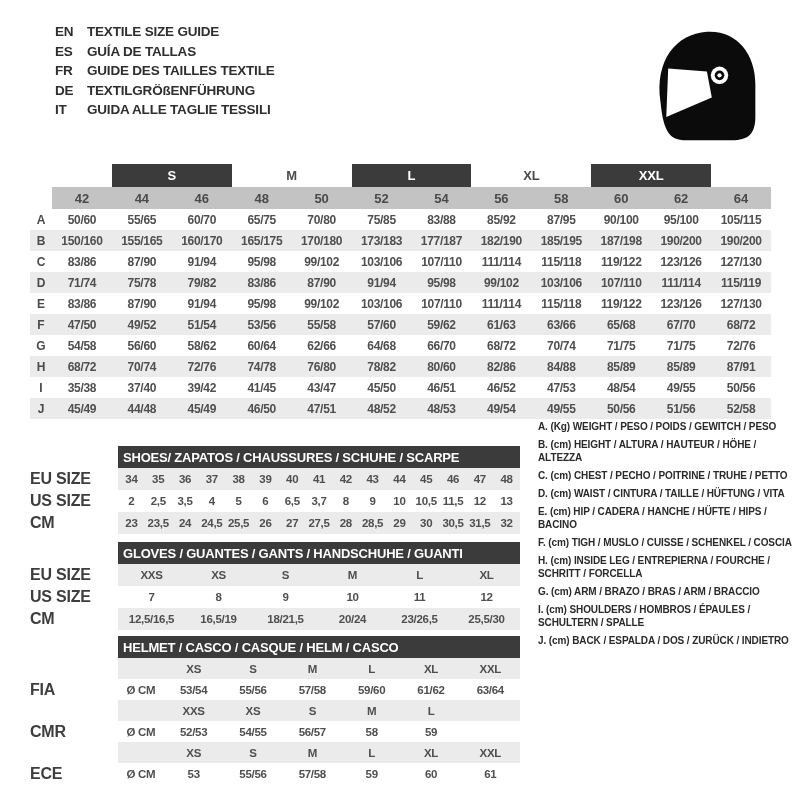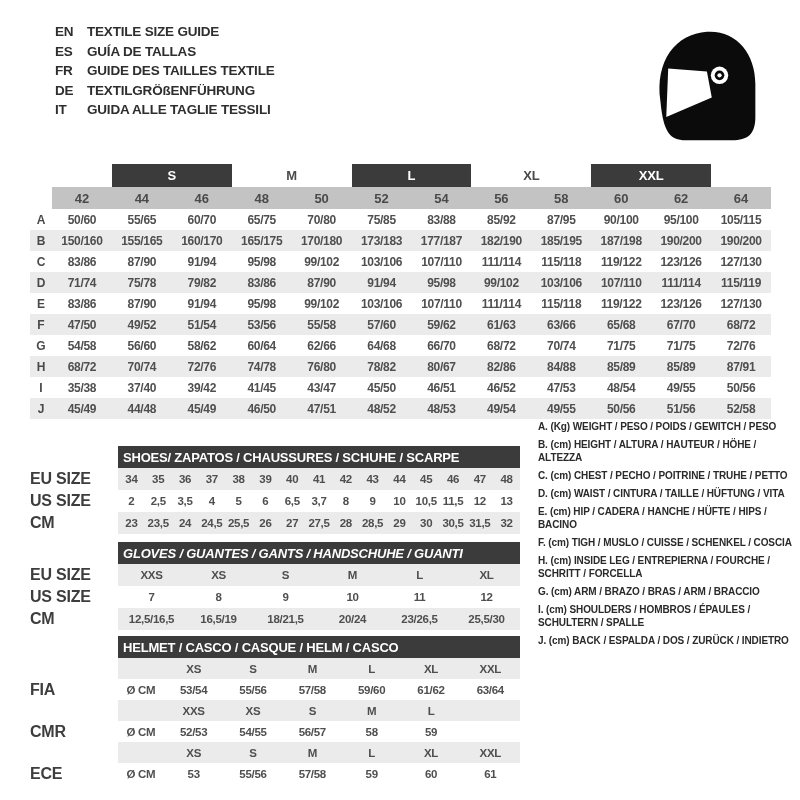--- a/index.html
+++ b/index.html
@@ -200,21 +200,21 @@
       <div class="val">71/75</div>
       <div class="val">71/75</div>
       <div class="val">72/76</div>
       <div class="letter shaded">H</div>
       <div class="val shaded">68/72</div>
       <div class="val shaded">70/74</div>
       <div class="val shaded">72/76</div>
       <div class="val shaded">74/78</div>
       <div class="val shaded">76/80</div>
       <div class="val shaded">78/82</div>
-      <div class="val shaded">80/67</div>
+      <div class="val shaded">80/60</div>
       <div class="val shaded">82/86</div>
       <div class="val shaded">84/88</div>
       <div class="val shaded">85/89</div>
       <div class="val shaded">85/89</div>
       <div class="val shaded">87/91</div>
       <div class="letter">I</div>
       <div class="val">35/38</div>
       <div class="val">37/40</div>
       <div class="val">39/42</div>
       <div class="val">41/45</div>
@@ -289,21 +289,21 @@
       <div class="bval shaded">28,5</div>
       <div class="bval shaded">29</div>
       <div class="bval shaded">30</div>
       <div class="bval shaded">30,5</div>
       <div class="bval shaded">31,5</div>
       <div class="bval shaded">32</div>
     </div>
 
   <div id="gloves-grid" class="btable">
       <div></div>
-      <div class="title-bar" style="grid-column: 2 / -1; font-style: italic;">GLOVES / GUANTES / GANTS / HANDSCHUHE / GUANTI</div>
+      <div class="title-bar" style="grid-column: 2 / -1;">GLOVES / GUANTES / GANTS / HANDSCHUHE / GUANTI</div>
       <div class="rlabel">EU SIZE</div>
       <div class="bval shaded">XXS</div>
       <div class="bval shaded">XS</div>
       <div class="bval shaded">S</div>
       <div class="bval shaded">M</div>
       <div class="bval shaded">L</div>
       <div class="bval shaded">XL</div>
       <div class="rlabel">US SIZE</div>
       <div class="bval">7</div>
       <div class="bval">8</div>

